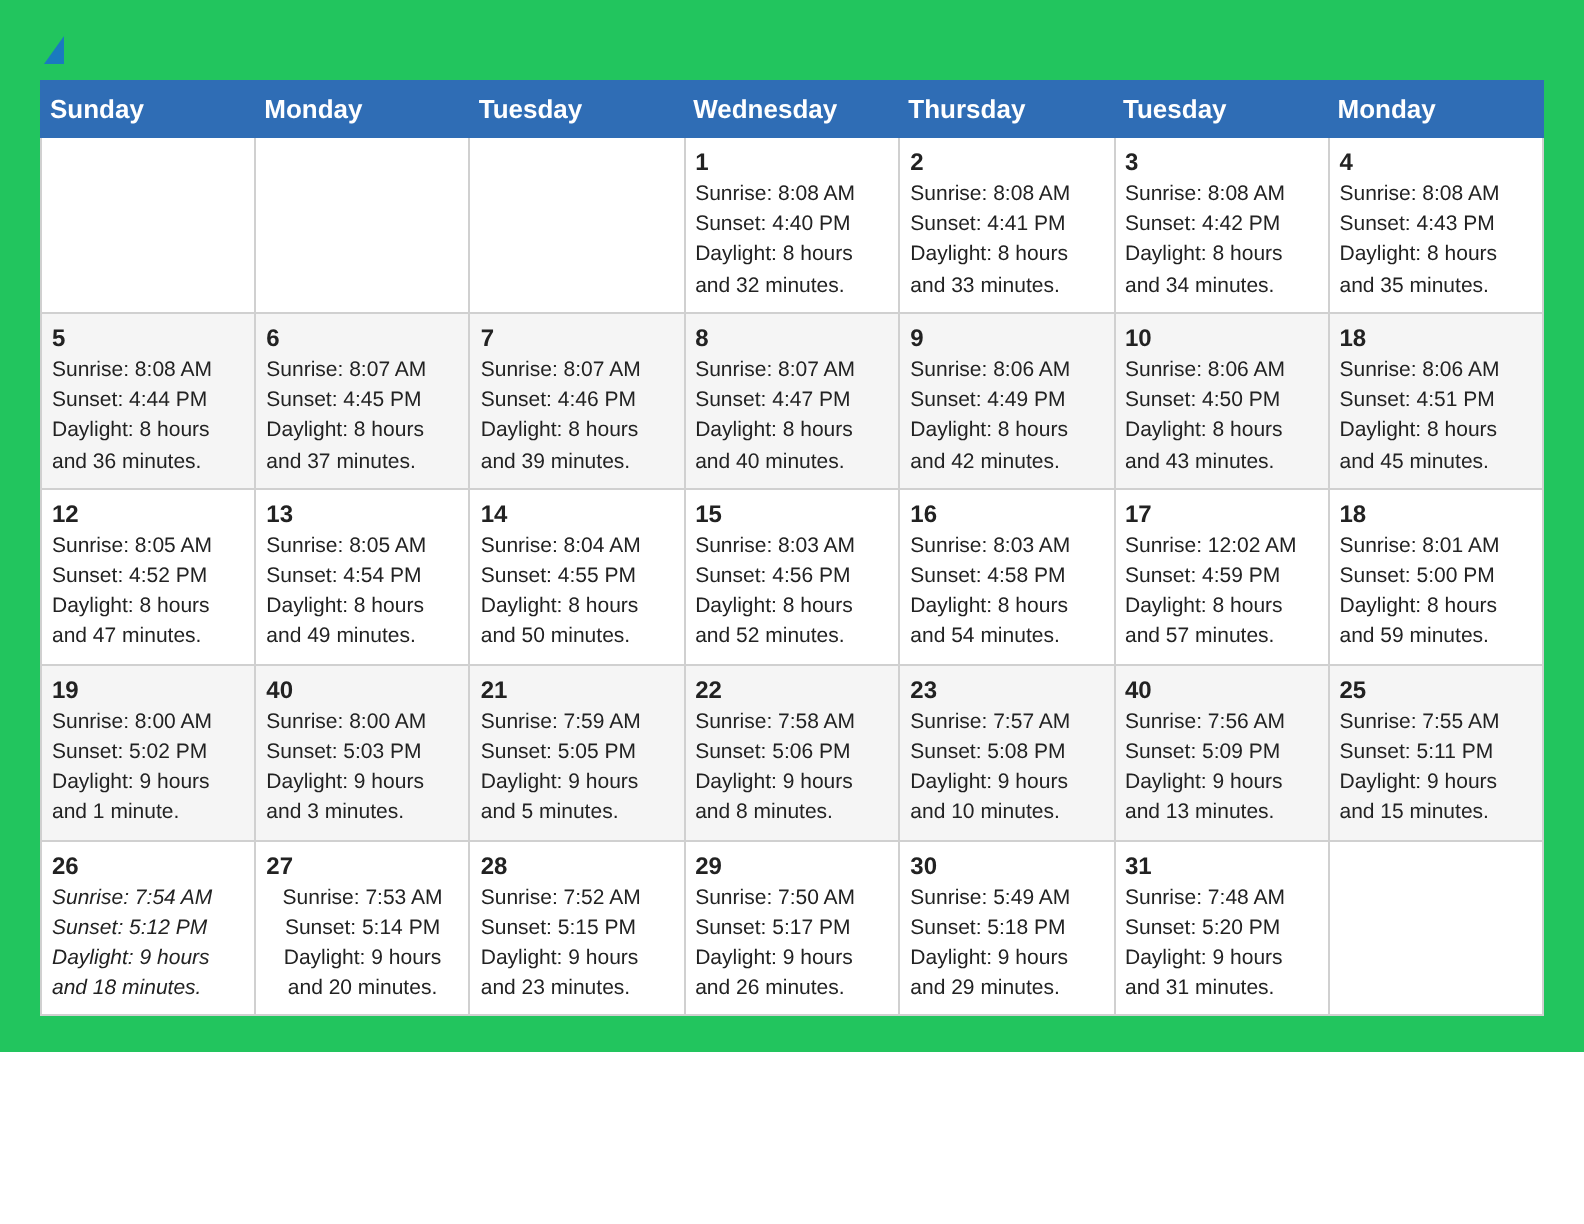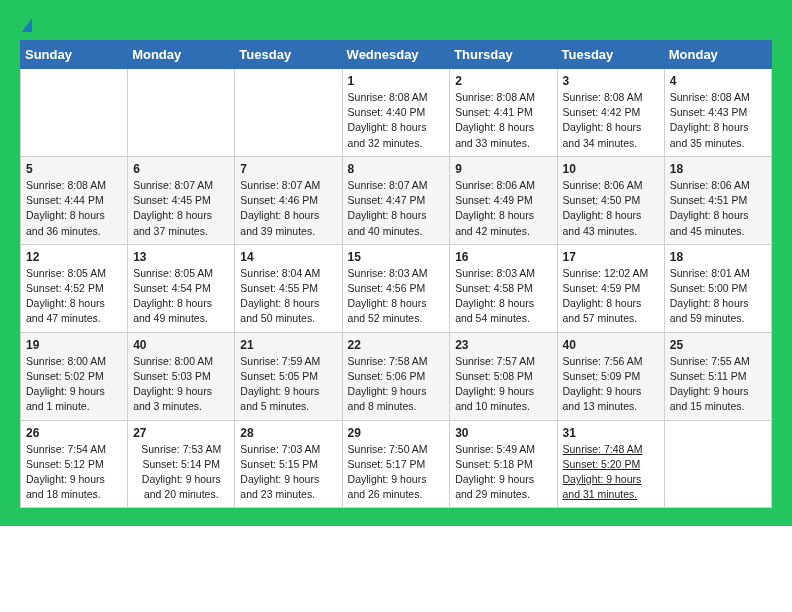--- a/index.html
+++ b/index.html
@@ -292,51 +292,51 @@
           <td>
             <span class="day-num">25</span>
             <div class="day-info" style="white-space: pre-line;">Sunrise: 7:55 AM
 Sunset: 5:11 PM
 Daylight: 9 hours and 15 minutes.</div>
           </td>
         </tr>
         <tr class="cal-row-odd">
           <td>
             <span class="day-num">26</span>
-            <div class="day-info" style="white-space: pre-line;">Sunrise: 7:54 AM
+            <div class="day-info" style="white-space: pre-line; font-style: italic;">Sunrise: 7:54 AM
 Sunset: 5:12 PM
 Daylight: 9 hours and 18 minutes.</div>
           </td>
           <td>
             <span class="day-num">27</span>
             <div class="day-info" style="white-space: pre-line; text-align: center;">Sunrise: 7:53 AM
 Sunset: 5:14 PM
 Daylight: 9 hours and 20 minutes.</div>
           </td>
           <td>
             <span class="day-num">28</span>
-            <div class="day-info" style="white-space: pre-line;">Sunrise: 7:03 AM
+            <div class="day-info" style="white-space: pre-line;">Sunrise: 7:52 AM
 Sunset: 5:15 PM
 Daylight: 9 hours and 23 minutes.</div>
           </td>
           <td>
             <span class="day-num">29</span>
             <div class="day-info" style="white-space: pre-line;">Sunrise: 7:50 AM
 Sunset: 5:17 PM
 Daylight: 9 hours and 26 minutes.</div>
           </td>
           <td>
             <span class="day-num">30</span>
             <div class="day-info" style="white-space: pre-line;">Sunrise: 5:49 AM
 Sunset: 5:18 PM
 Daylight: 9 hours and 29 minutes.</div>
           </td>
           <td>
             <span class="day-num">31</span>
-            <div class="day-info" style="white-space: pre-line; text-decoration: underline;">Sunrise: 7:48 AM
+            <div class="day-info" style="white-space: pre-line;">Sunrise: 7:48 AM
 Sunset: 5:20 PM
 Daylight: 9 hours and 31 minutes.</div>
           </td>
           <td class="empty-cell">&nbsp;</td>
         </tr>
       </tbody>
   </table>
 </div>
 
 </body></html>

